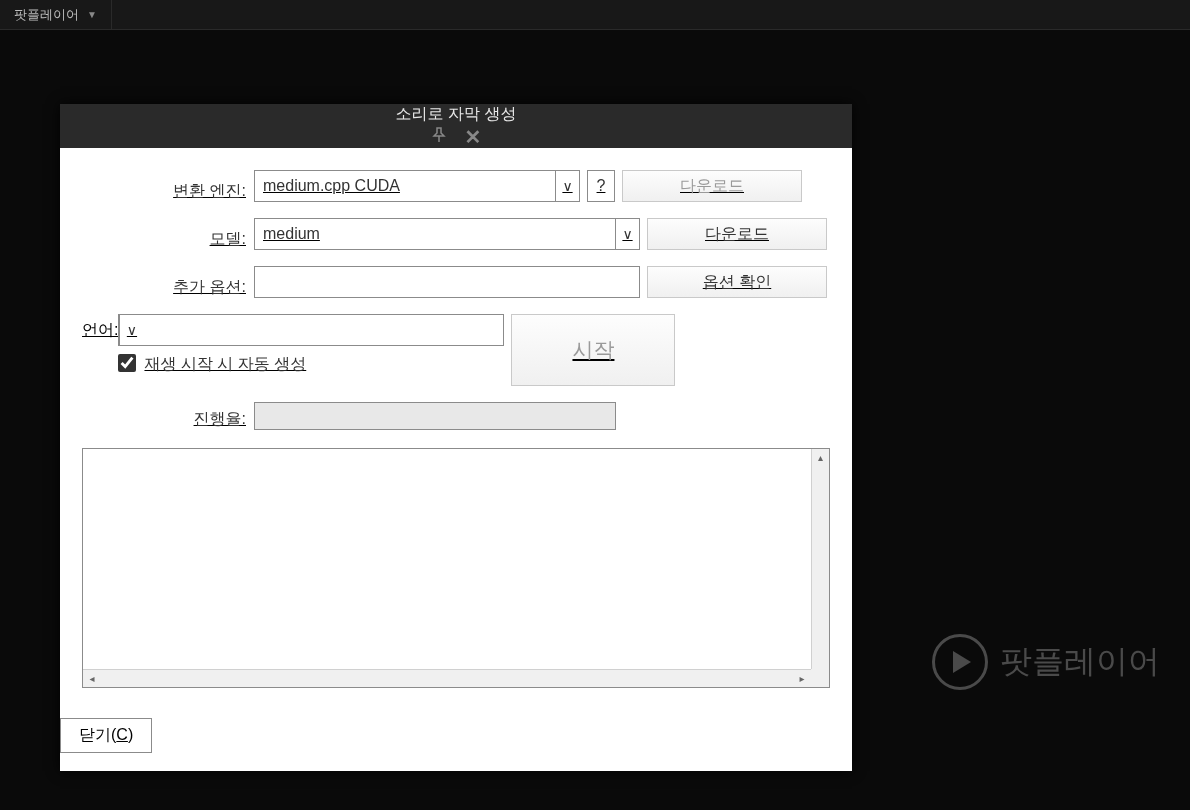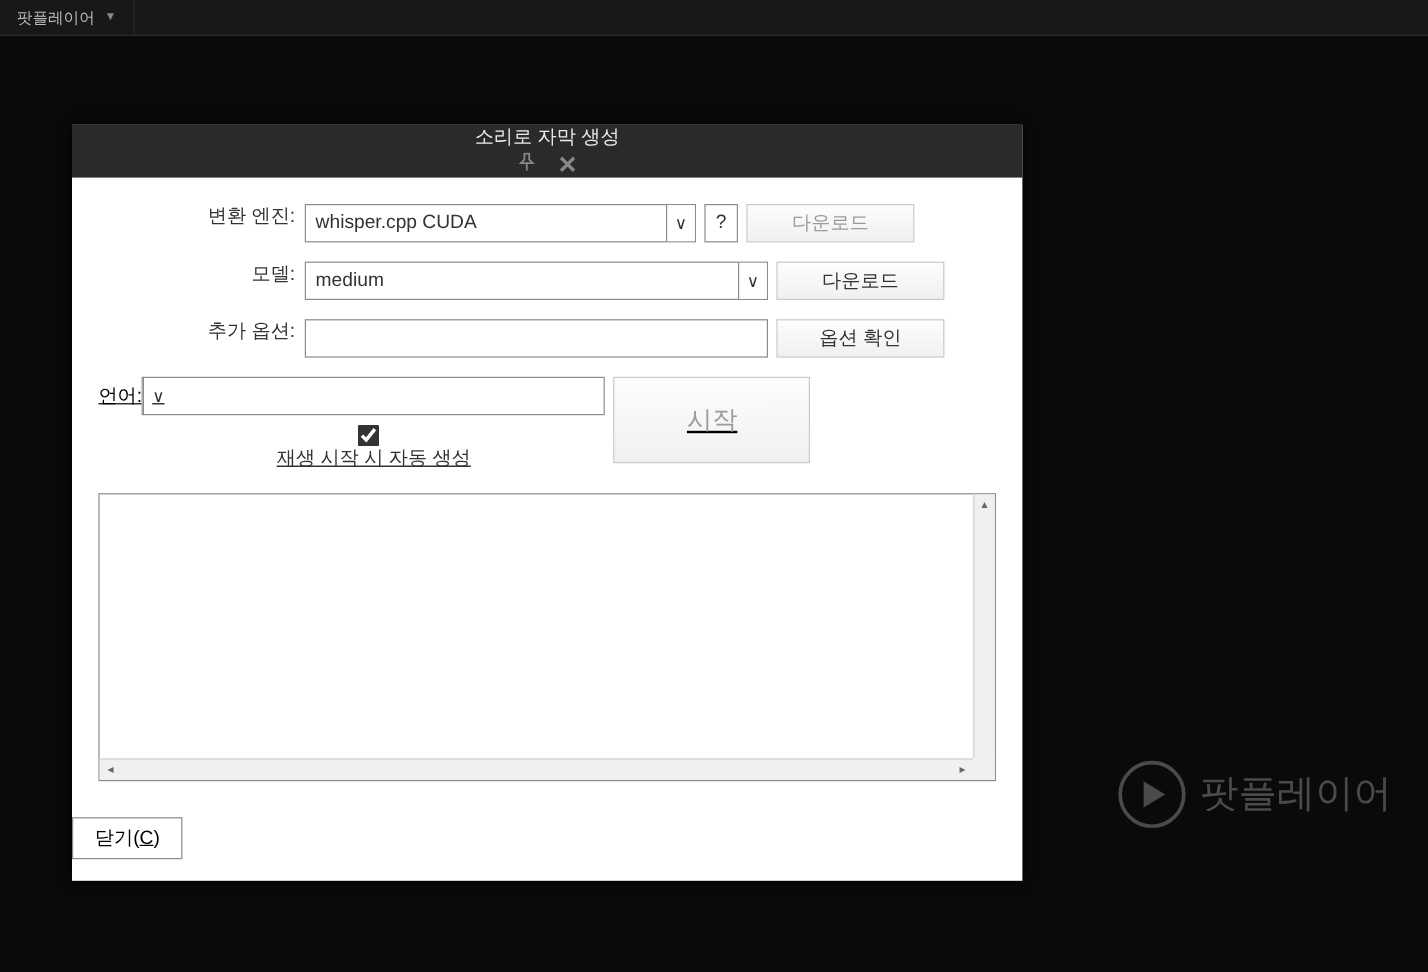--- a/index.html
+++ b/index.html
@@ -48,21 +48,21 @@
   padding: 0 14px;
   flex-direction: column;
 }
 .dlg-title { color: #e8e8e8; font-size: 16px; }
 .dlg-ctrls { display: flex; gap: 18px; align-items: center; }
 .dlg-pin, .dlg-close { color: #888; cursor: pointer; font-size: 18px; }
 .dlg-close { font-size: 20px; font-weight: bold; }
 
 .dlg-body { padding: 22px 22px 16px 22px; }
 
-.form-row { display: flex; align-items: flex-start; margin-bottom: 16px; }
+.form-row { display: flex; align-items: flex-end; margin-bottom: 16px; text-decoration: underline; }
 .form-row .lbl {
   width: 172px; text-align: right; padding-right: 8px;
   font-size: 16px; color: #333;
 }
 .lbl-blue { color: #1a5ab5; }
 .combo {
   height: 32px; border: 1px solid #8b8b8b;
   display: flex; align-items: center; background: #fff;
 }
 .combo-main {
@@ -75,37 +75,37 @@
   font-size: 14px; color: #333; cursor: pointer; background: #fff;
 }
 .engine-combo { width: 326px; }
 .model-combo, .lang-combo, .opts-input { width: 386px; }
 .help-btn {
   width: 28px; height: 32px; margin-left: 7px;
   border: 1px solid #8b8b8b; background: #fff;
   font-size: 16px; color: #333; cursor: pointer;
 }
 .action-btn {
-  width: 140px; height: 32px; margin-left: 7px;
+  width: 180px; height: 32px; margin-left: 7px;
   border: 1px solid #c9c9c9;
   background: linear-gradient(#fdfdfd, #f0f0f0);
   font-size: 16px; color: #333; cursor: pointer;
 }
 .action-btn.disabled { color: #9a9a9a; }
 .start-btn {
   width: 164px; height: 72px; margin-left: 7px;
   border: 1px solid #c9c9c9;
   background: linear-gradient(#fdfdfd, #f0f0f0);
   font-size: 21px; color: #9a9a9a; cursor: pointer;
 }
 .opts-input {
   height: 32px; border: 1px solid #8b8b8b;
   padding: 0 8px; font-size: 16px;
 }
-.check-row { display: flex; align-items: center; margin-top: 8px; flex-direction: column; }
+.check-row { display: flex; margin-top: 8px; }
 .check-row input { width: 18px; height: 18px; margin-right: 8px; accent-color: #333; }
 .check-row label { font-size: 16px; color: #333; }
 
 .lang-start-group { display: flex; align-items: flex-start; margin-bottom: 16px; text-decoration: underline; }
 .lang-left { display: flex; flex-direction: column; }
 
 .progress-bar {
   width: 362px; height: 28px; border: 1px solid #8b8b8b;
   background: #e8e8e8;
 }
@@ -165,21 +165,21 @@
       </span>
       <span class="dlg-close">✕</span>
     </div>
   </div>
 
   <div class="dlg-body">
 
     <div class="form-row">
       <div class="lbl lbl-blue">변환 엔진:</div>
       <div class="combo engine-combo">
-        <div class="combo-main">whisper.cpp CUDA</div>
+        <div class="combo-main">medium.cpp CUDA</div>
         <div class="combo-btn">∨</div>
       </div>
       <button class="help-btn">?</button>
       <button class="action-btn disabled">다운로드</button>
     </div>
 
     <div class="form-row">
       <div class="lbl lbl-blue">모델:</div>
       <div class="combo model-combo">
         <div class="combo-main">medium</div>
@@ -201,20 +201,24 @@
           <div class="combo-btn">∨</div>
         </div>
         <div class="check-row">
           <input type="checkbox" checked="" style="">
           <label>재생 시작 시 자동 생성</label>
         </div>
       </div>
       <button class="start-btn">시작</button>
     </div>
 
+    <div class="form-row" style="margin-bottom:0">
+      <div class="lbl">진행율:</div>
+      <div class="progress-bar"></div>
+    </div>
 
     <div class="output-area">
       <div class="scroll-v">
         <div class="arrow">▴</div>
       </div>
       <div class="scroll-h">
         <div class="arrow">◂</div>
         <div class="arrow">▸</div>
       </div>
       <div class="scroll-corner"></div>

